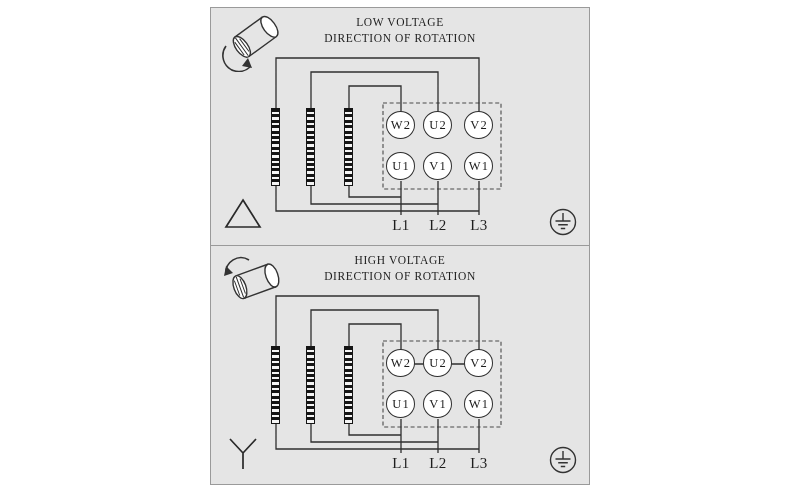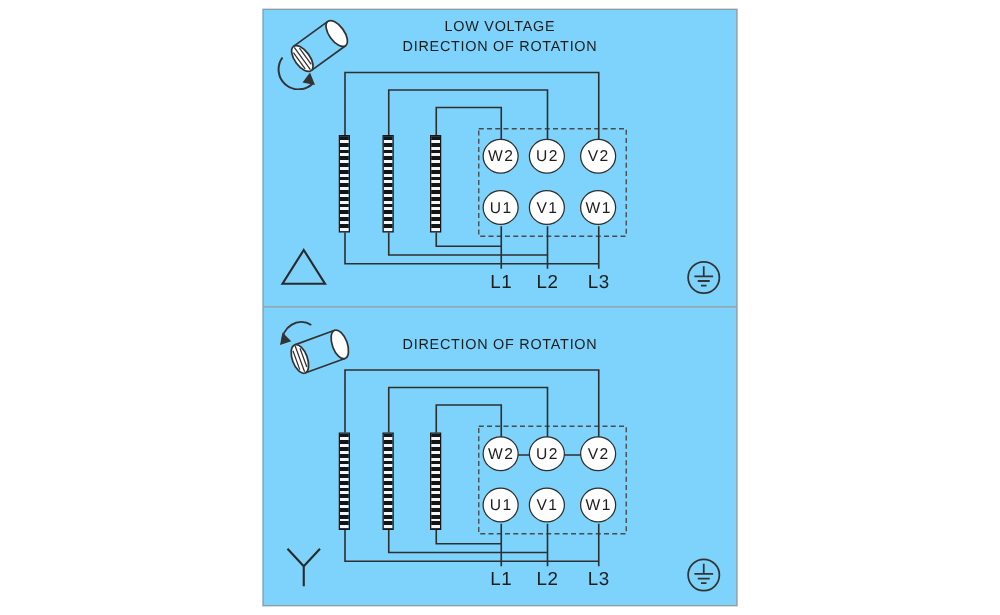--- a/index.html
+++ b/index.html
@@ -4,21 +4,21 @@
 <style>
   html,body { margin:0; padding:0; background:#ffffff; }
   body {
     width:800px; height:492px; overflow:hidden;
     font-family:"Liberation Sans", sans-serif;
     -webkit-font-smoothing:antialiased;
   }
   .stage { position:relative; width:800px; height:492px; background:#fff; }
   .frame {
     position:absolute; left:210px; top:7px; width:380px; height:478px;
-    border:1px solid #9a9a9a; box-sizing:border-box; background:#7dd3fc;
+    border:1px solid #9a9a9a; box-sizing:border-box; background:#e5e5e5;font-family:Liberation Serif, serif;
   }
   .panel { position:relative; width:100%; height:238px; }
   .panel--top { height:237px; border-bottom:1px solid #9a9a9a; }
   .title, .subtitle {
     position:absolute; left:0; width:100%; text-align:center;
     color:#1d1d1d; letter-spacing:0.6px; font-size:11.5px; white-space:nowrap;
   }
   .title { top:8px; }
   .subtitle { top:24px; }
   .wires { position:absolute; left:0; top:0; width:378px; height:238px; }
@@ -115,20 +115,21 @@
                              M65 100 V50 H268 V104
                              M190 118 H268
                              M190 173 V207
                              M227 173 V207
                              M268 173 V207
                              M138 178 V189 H190
                              M100 178 V196 H227
                              M65 178 V203 H268"></path>
       </svg>
 
+      <div class="title">HIGH VOLTAGE</div>
       <div class="subtitle">DIRECTION OF ROTATION</div>
 
       <svg class="rot-icon rot-icon--hv" viewBox="0 0 70 62">
         <g transform="rotate(-20 35 30)">
           <path d="M20 18 H54 M20 42 H54" fill="none" stroke="#333" stroke-width="1.4"></path>
           <ellipse cx="54" cy="30" rx="6" ry="12" fill="#fff" stroke="#333" stroke-width="1.4"></ellipse>
           <ellipse cx="20" cy="30" rx="6" ry="12" fill="#fff" stroke="#333" stroke-width="1.4"></ellipse>
           <path d="M17 22 V38 M20 19 V41 M23 22 V38" fill="none" stroke="#333" stroke-width="1"></path>
         </g>
         <path d="M30 8 A15 15 0 0 0 7 22" fill="none" stroke="#333" stroke-width="1.6"></path>

